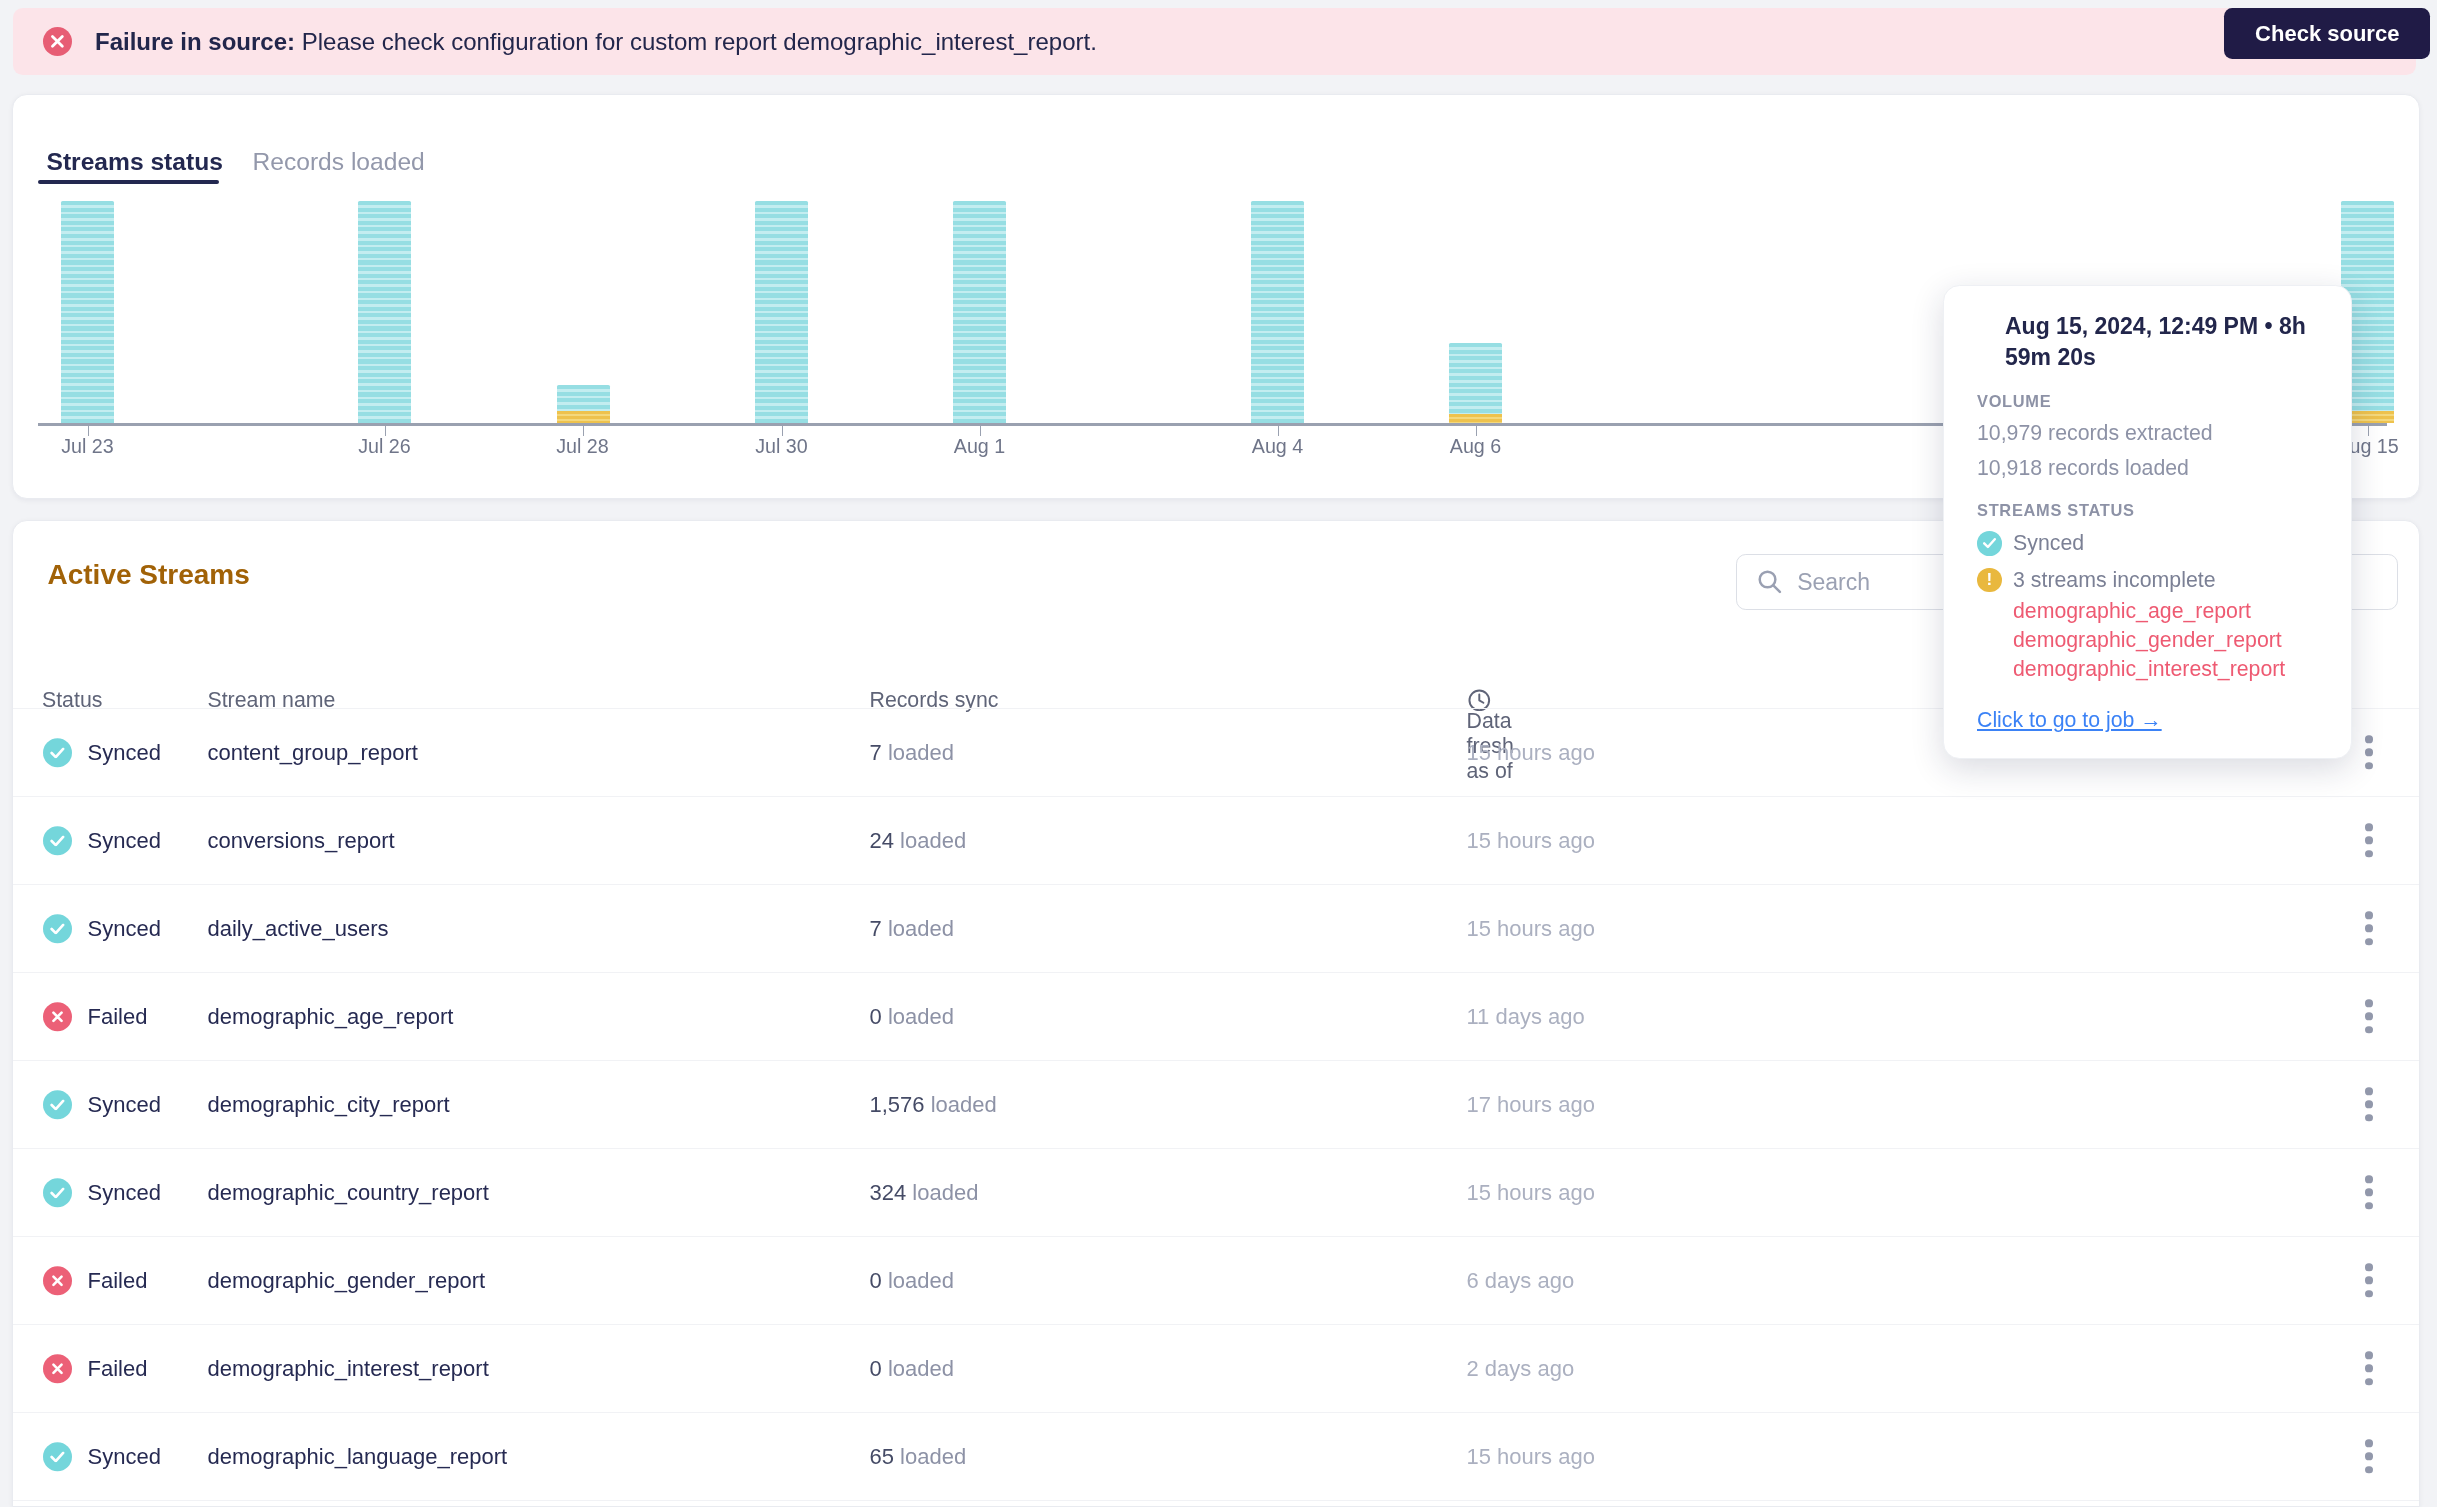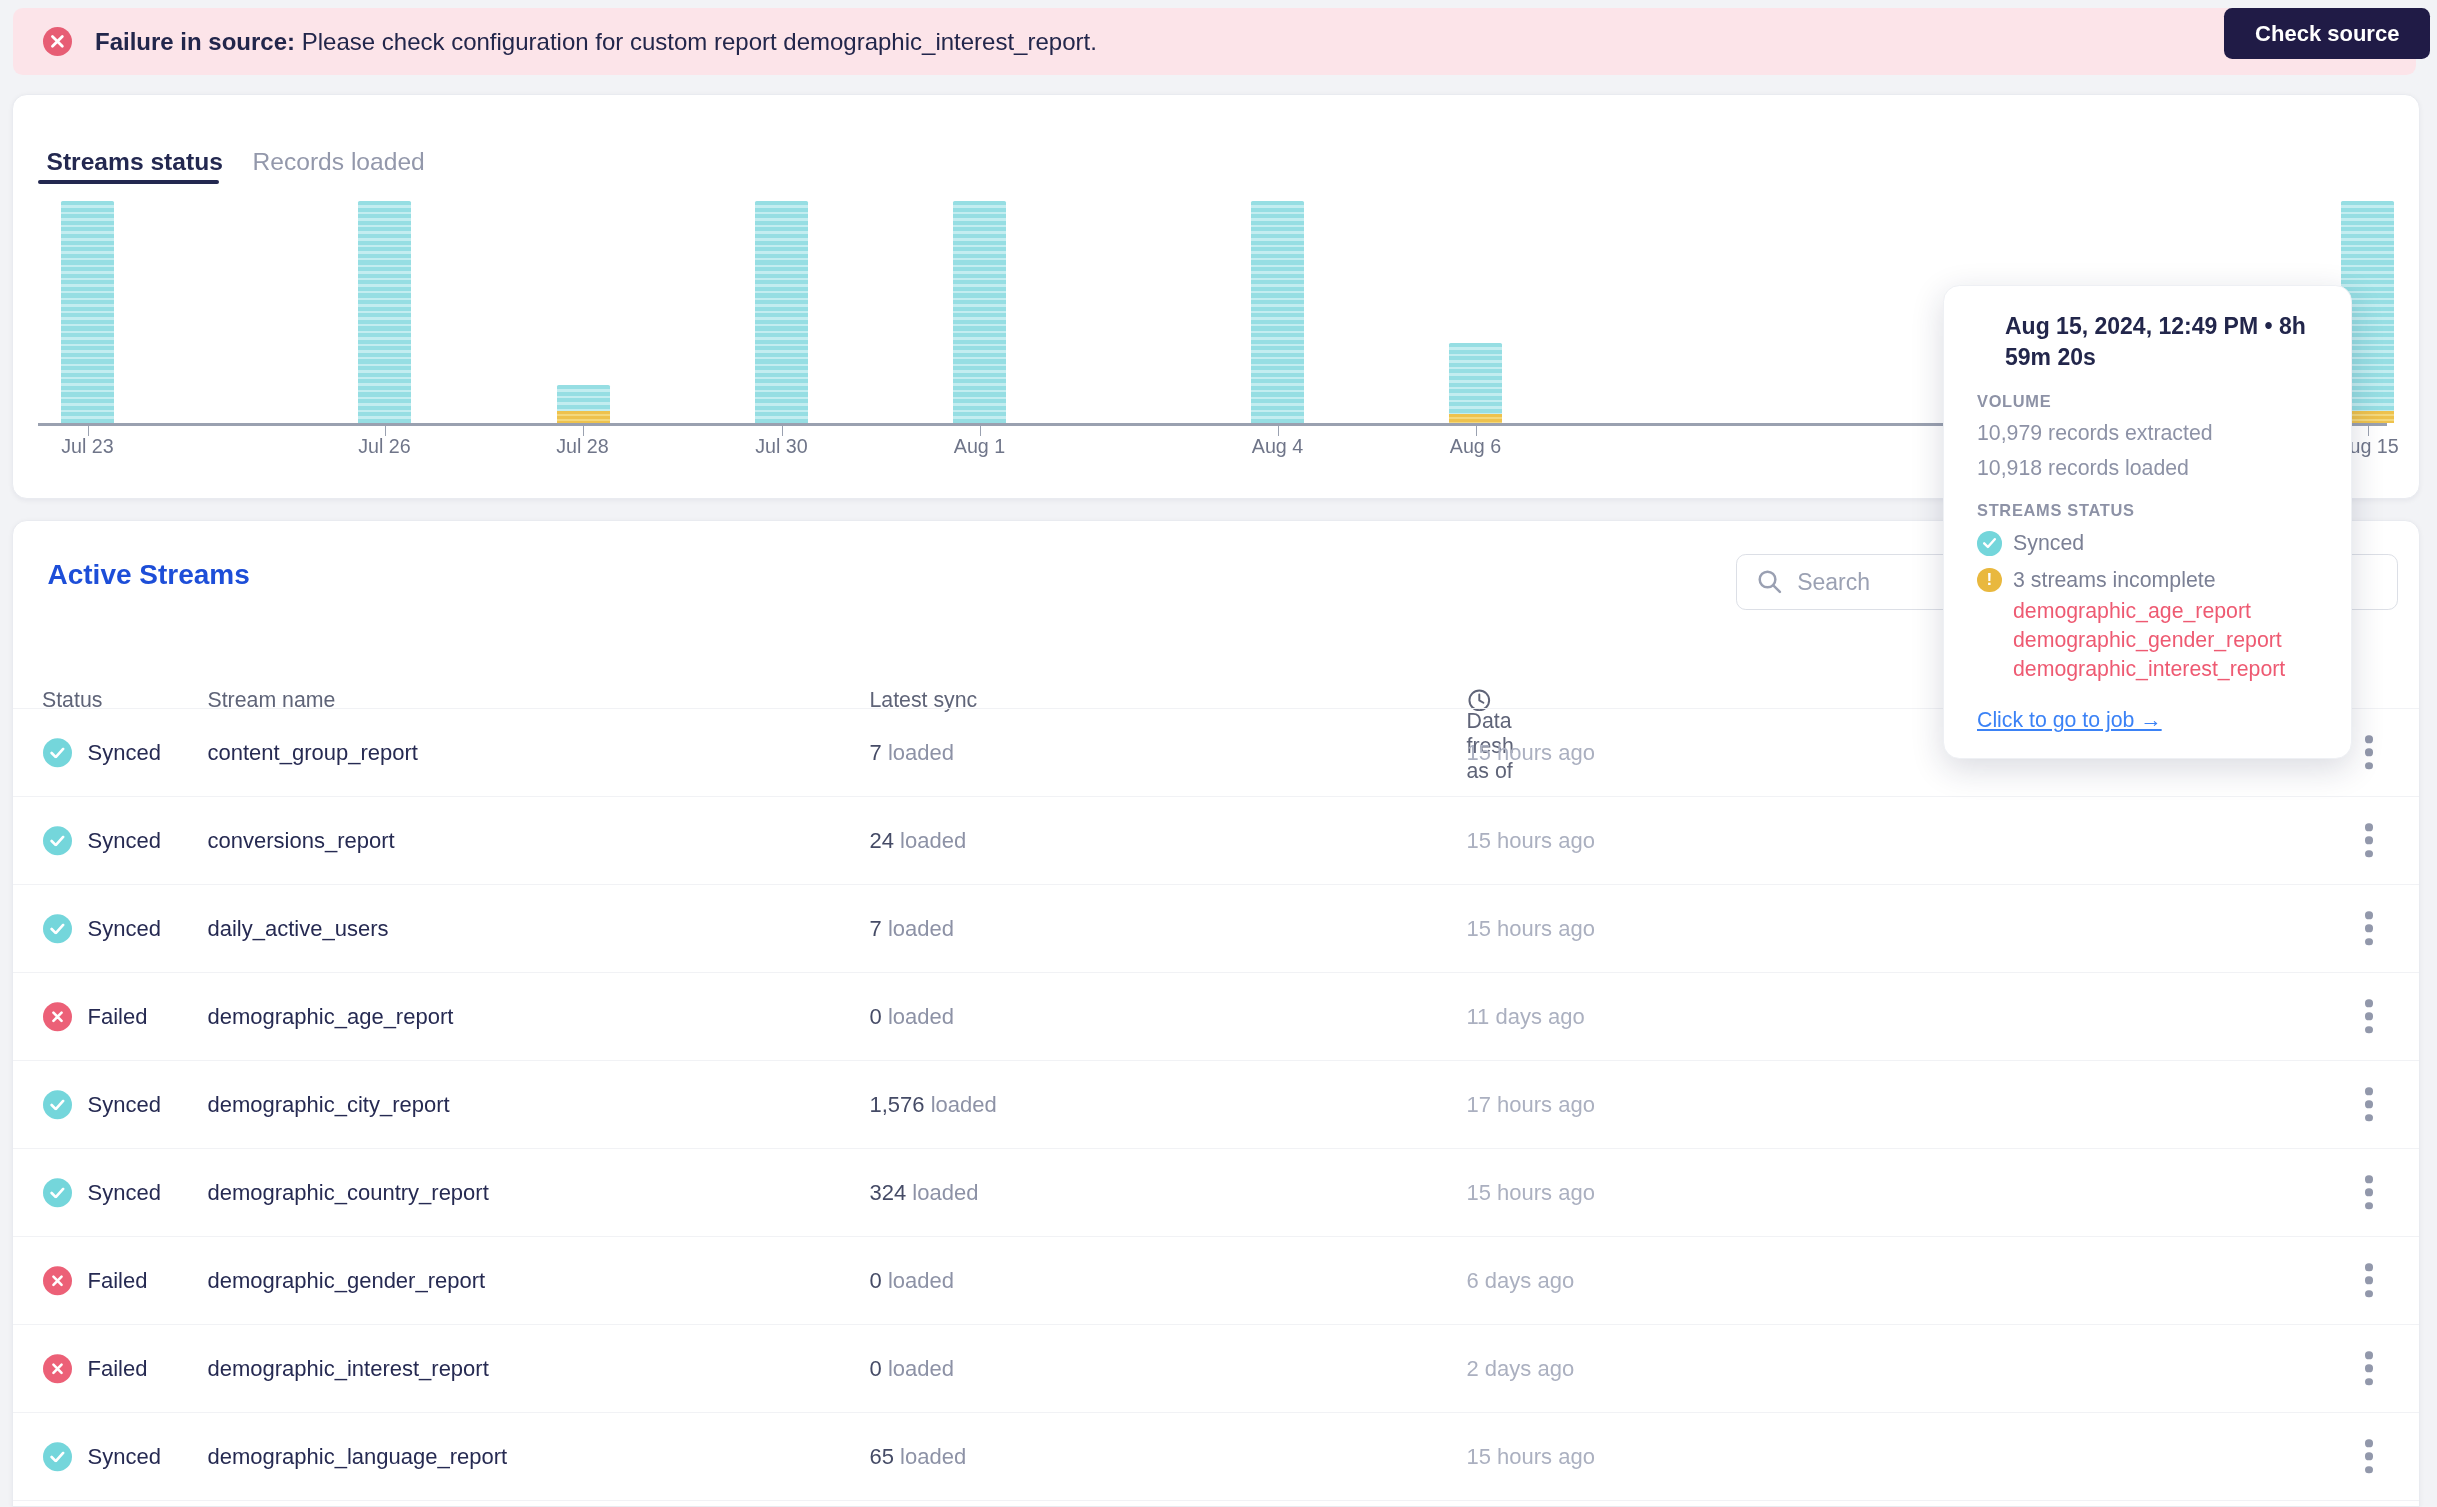--- a/index.html
+++ b/index.html
@@ -57,21 +57,21 @@
     display:flex; align-items:center; justify-content:center; }
   .tt-icon.ok { background:#74d6db; }
   .tt-icon.warn { background:#e9b83e; color:#fff; font-size:17px; font-weight:bold; }
   .tt-links { margin:4.9px 0 0 36px; }
   .tt-links a { display:block; font-size:21.3px; line-height:29px; color:#ee5a72;
     text-decoration:none; cursor:pointer; }
   .tt-cta { display:inline-block; margin-top:24px; font-size:21.3px; color:#3b82f6;
     text-decoration:underline; cursor:pointer; }
 
   
-  .as-title { position:absolute; left:35px; top:38px; font-size:28px; font-weight:bold; color:#1d4ed8; }
+  .as-title { position:absolute; left:35px; top:38px; font-size:28px; font-weight:bold; color:#a16207; }
   .search-box { position:absolute; left:1723px; top:33px; width:662px; height:56px;
     border:1.6px solid #dcdfe6; border-radius:9.8px; background:#fff;
     display:flex; align-items:center; }
   .search-box input { border:none; outline:none; font-size:23px; color:#454b66;
     margin-left:13px; width:492px; background:transparent;
     font-family:"Liberation Sans", sans-serif; }
   .search-box input::placeholder { color:#9ba1b3; }
 
   .thead { position:absolute; top:146px; left:0; width:100%; height:29.5px;
     font-size:21.3px; color:#5f6478; }
@@ -182,21 +182,21 @@
     <svg style="margin-left:19.7px" width="28" height="28" viewBox="0 0 34 34">
       <circle cx="14" cy="14" r="9.5" fill="none" stroke="#9aa0b2" stroke-width="3"></circle>
       <path d="M21 21 L29 29" stroke="#9aa0b2" stroke-width="3" stroke-linecap="round"></path>
     </svg>
     <input type="text" placeholder="Search" style="">
   </div>
 
   <div class="thead">
     <span class="th-status">Status</span>
     <span class="th-name">Stream name</span>
-    <span class="th-sync">Latest sync</span>
+    <span class="th-sync">Records sync</span>
     <span class="th-fresh">
       <span>Data fresh as of</span>
       <svg width="24.6" height="24.6" viewBox="0 0 30 30">
         <circle cx="15" cy="15" r="12" fill="none" stroke="#5f6478" stroke-width="2.4"></circle>
         <path d="M15 8 L15 15 L20 18" fill="none" stroke="#5f6478" stroke-width="2.4" stroke-linecap="round" stroke-linejoin="round"></path>
       </svg>
     </span>
   </div>
 
   <div class="tbody">

